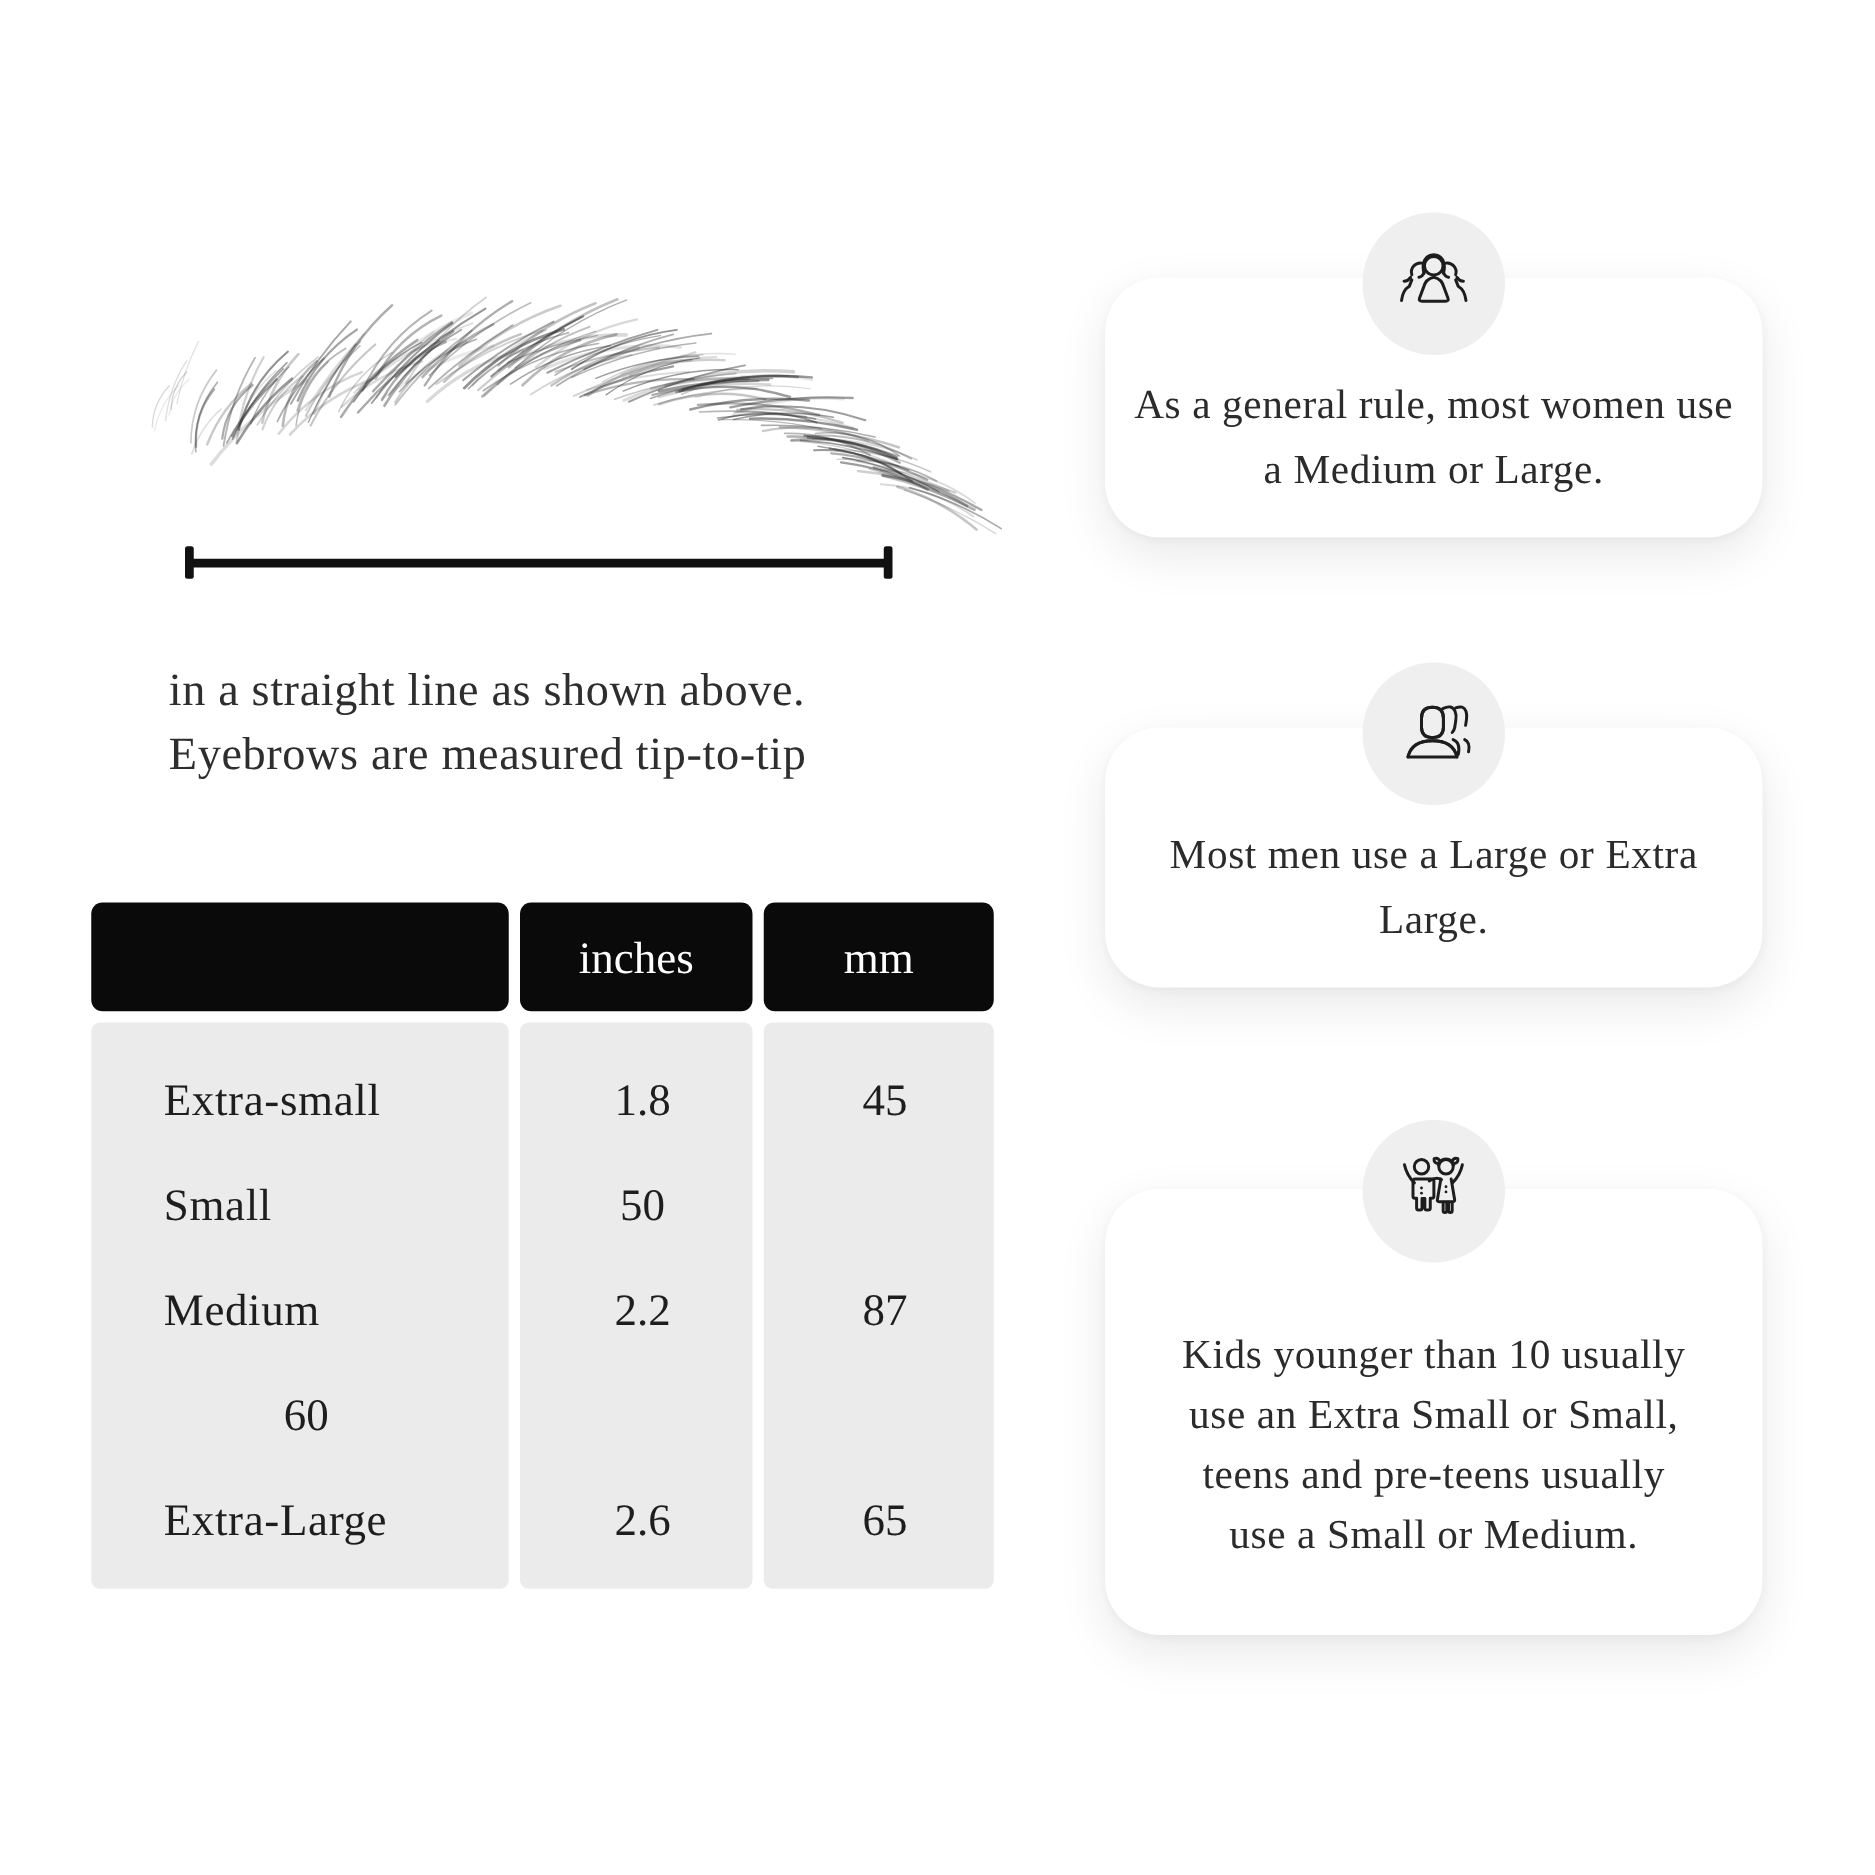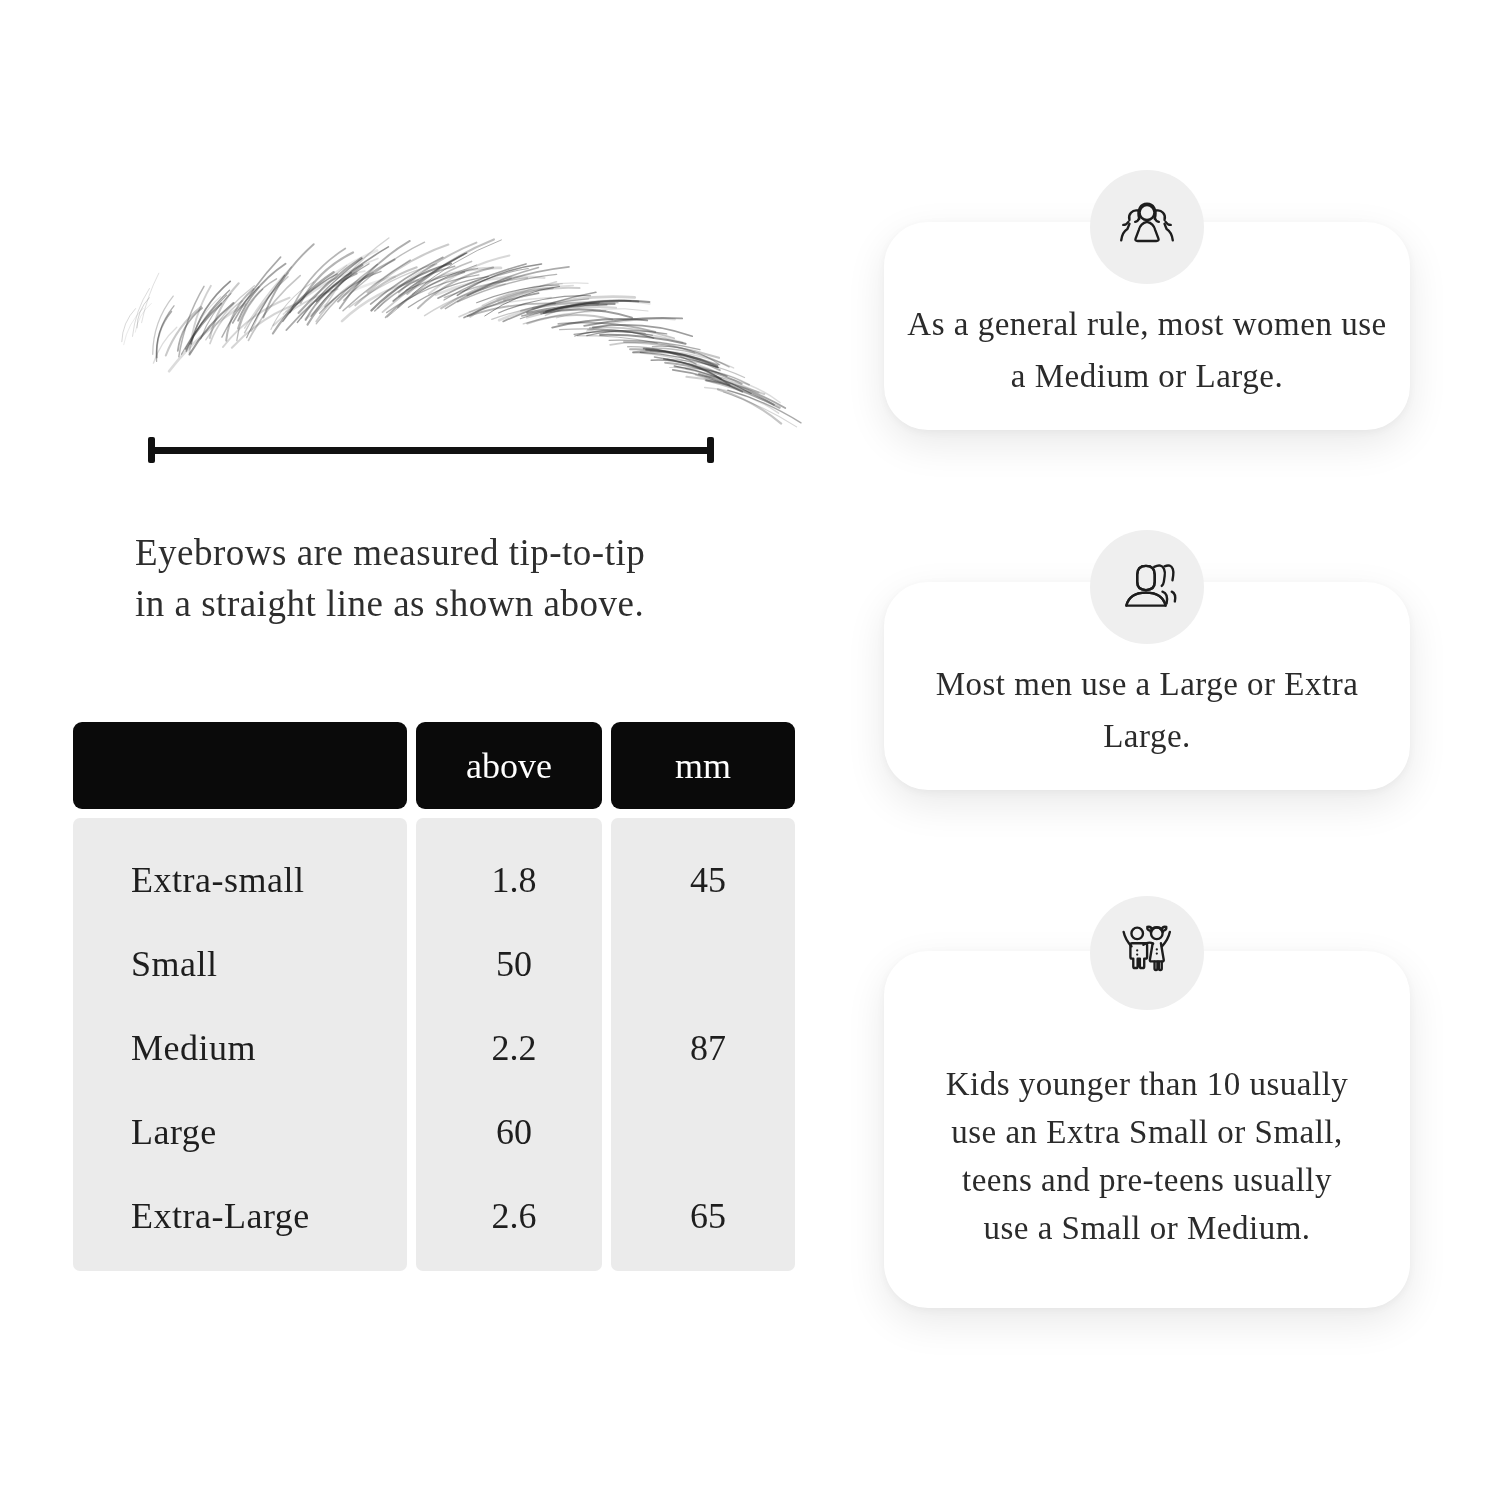--- a/index.html
+++ b/index.html
@@ -236,28 +236,28 @@
       <path d="M16.8,116.7 Q17.4,97.5 30.5,83.6" stroke="#2e2e2e" stroke-opacity="0.19" stroke-width="1.0" fill="none" stroke-linecap="round"></path>
     </svg>
 
   <div class="measure">
     <div class="tick left"></div>
     <div class="bar"></div>
     <div class="tick right"></div>
   </div>
 
   <div class="caption">
+    <div>in a straight line as shown above.</div>
     <div>Eyebrows are measured tip-to-tip</div>
-    <div>in a straight line as shown above.</div>
   </div>
 
   <div class="size-table">
     <div class="thead">
       <div class="th"></div>
-      <div class="th">above</div>
+      <div class="th">inches</div>
       <div class="th">mm</div>
     </div>
     <div class="tbody">
       <div class="colbg c1"></div>
       <div class="colbg c2"></div>
       <div class="colbg c3"></div>
       <div class="rows">
         <div class="row">
           <div class="cell label">Extra-small</div>
           <div class="cell num">1.8</div>
@@ -266,21 +266,20 @@
         <div class="row">
           <div class="cell label">Small</div>
           <div class="cell num">50</div>
         </div>
         <div class="row">
           <div class="cell label">Medium</div>
           <div class="cell num">2.2</div>
           <div class="cell num">87</div>
         </div>
         <div class="row">
-          <div class="cell label">Large</div>
           <div class="cell num">60</div>
         </div>
         <div class="row">
           <div class="cell label">Extra-Large</div>
           <div class="cell num">2.6</div>
           <div class="cell num">65</div>
         </div>
       </div>
     </div>
   </div>

